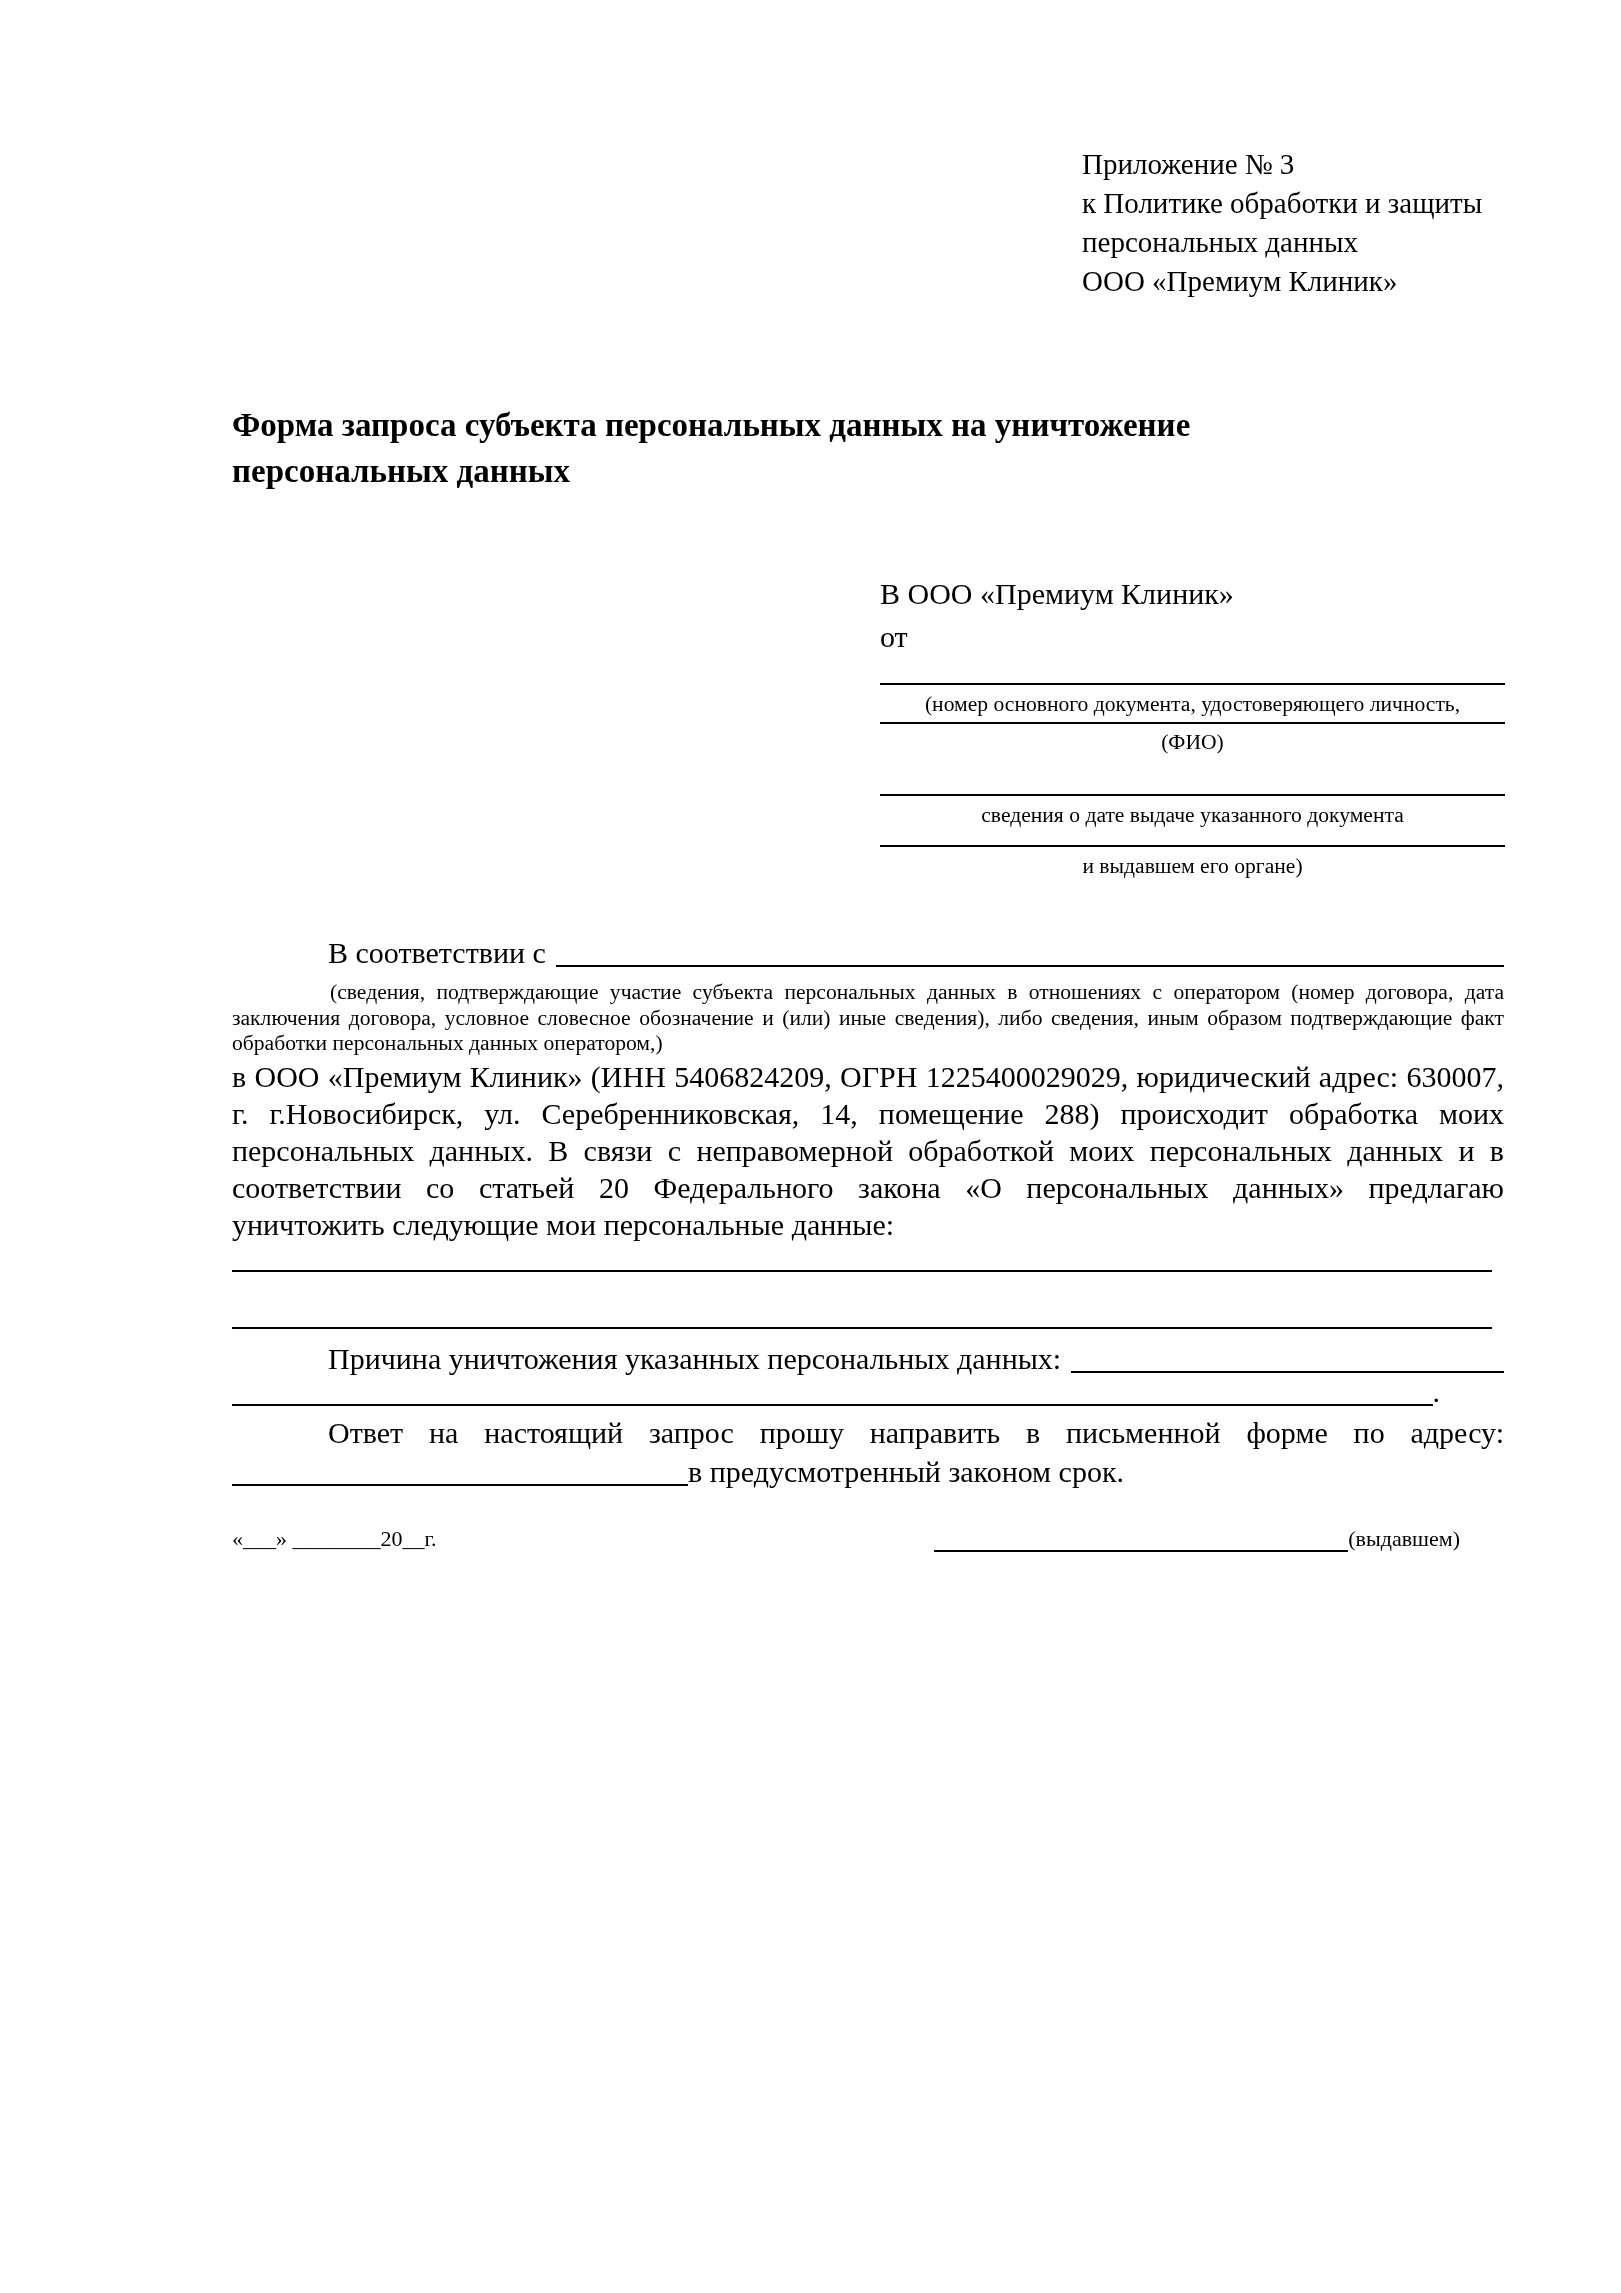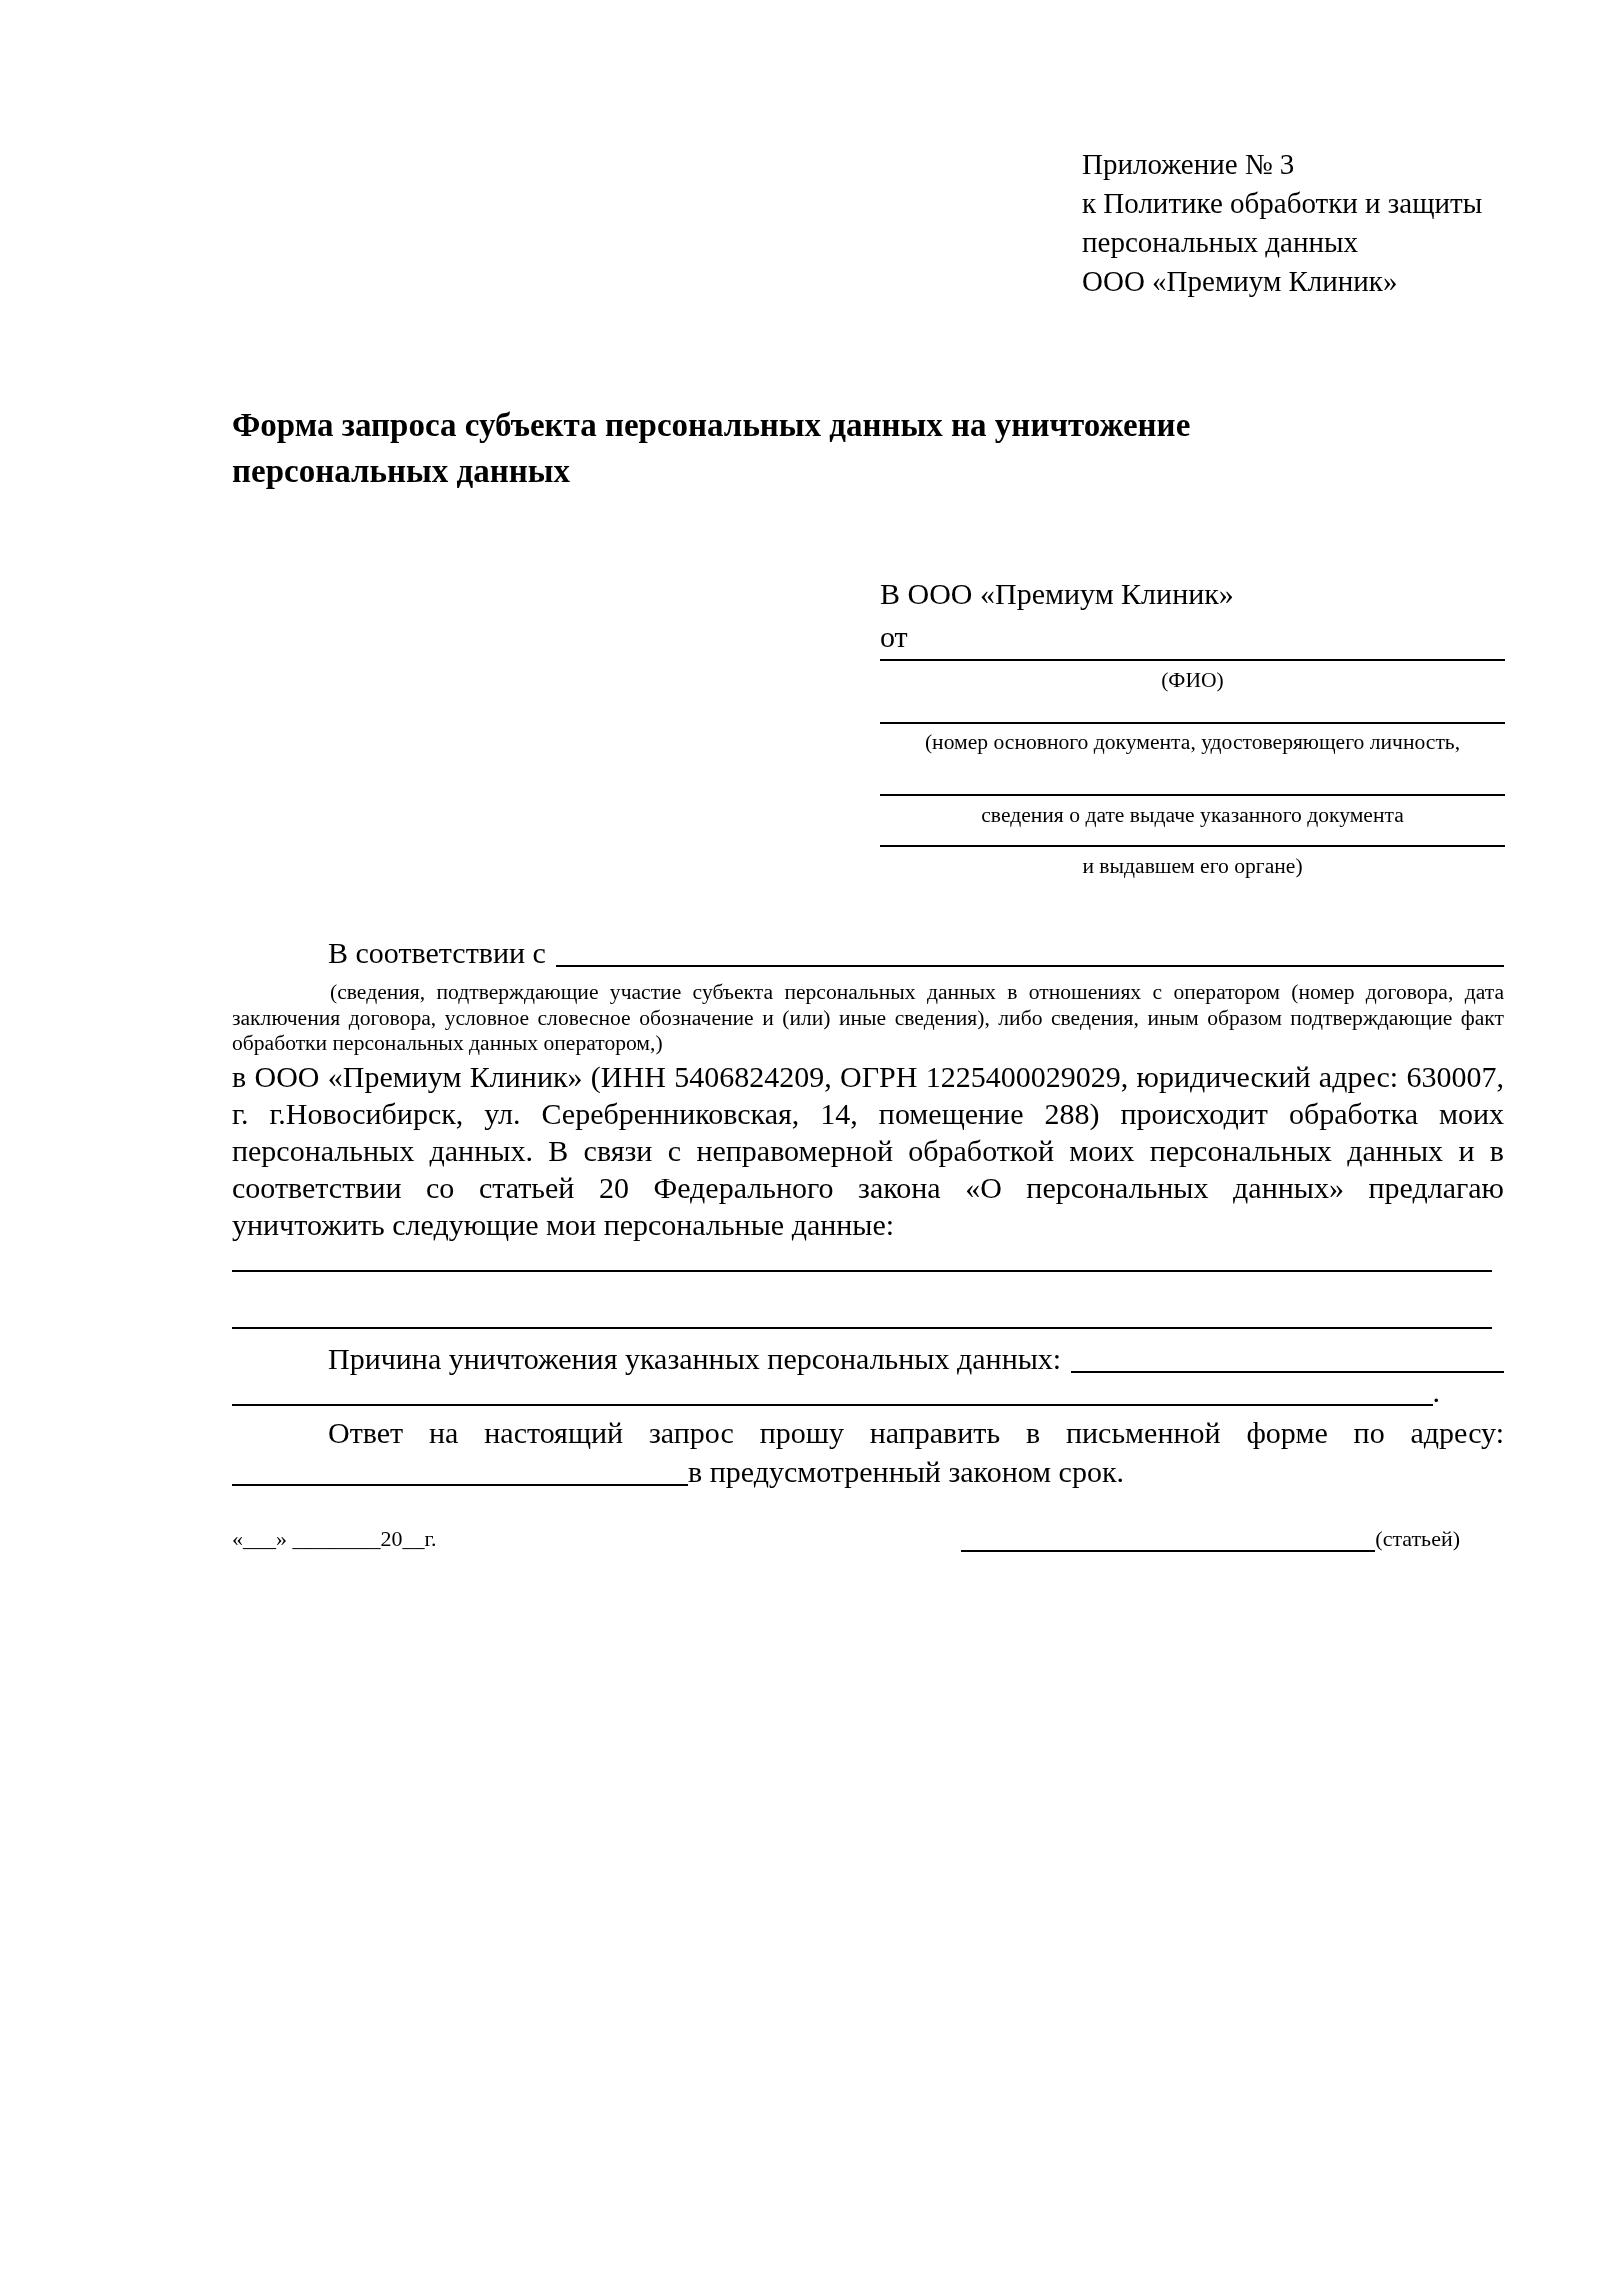--- a/index.html
+++ b/index.html
@@ -88,25 +88,25 @@
 
   <div class="doc-title">
     <div>Форма запроса субъекта персональных данных на уничтожение</div>
     <div>персональных данных</div>
   </div>
 
   <div class="addressee">
     <div class="addr-to">В ООО «Премиум Клиник»</div>
     <div class="addr-from">от</div>
 
+    <div class="field f2">
+      <span class="caption">(номер основного документа, удостоверяющего личность,</span>
+    </div>
     <div class="field f1">
       <span class="caption">(ФИО)</span>
-    </div>
-    <div class="field f2">
-      <span class="caption">(номер основного документа, удостоверяющего личность,</span>
     </div>
     <div class="field f3">
       <span class="caption">сведения о дате выдаче указанного документа</span>
     </div>
     <div class="field f4">
       <span class="caption">и выдавшем его органе)</span>
     </div>
   </div>
 
   <div class="accordance">
@@ -137,18 +137,18 @@
 
   <div class="answer2">
     <span class="seg"></span>
     <span class="tail">в предусмотренный законом срок.</span>
   </div>
 
   <div class="footer-row">
     <span>«___» ________20__г.</span>
     <span class="signature">
       <span class="sig-line"></span>
-      <span>(статьей)</span>
+      <span>(выдавшем)</span>
     </span>
   </div>
 
 </div>
 
 
 </body></html>

